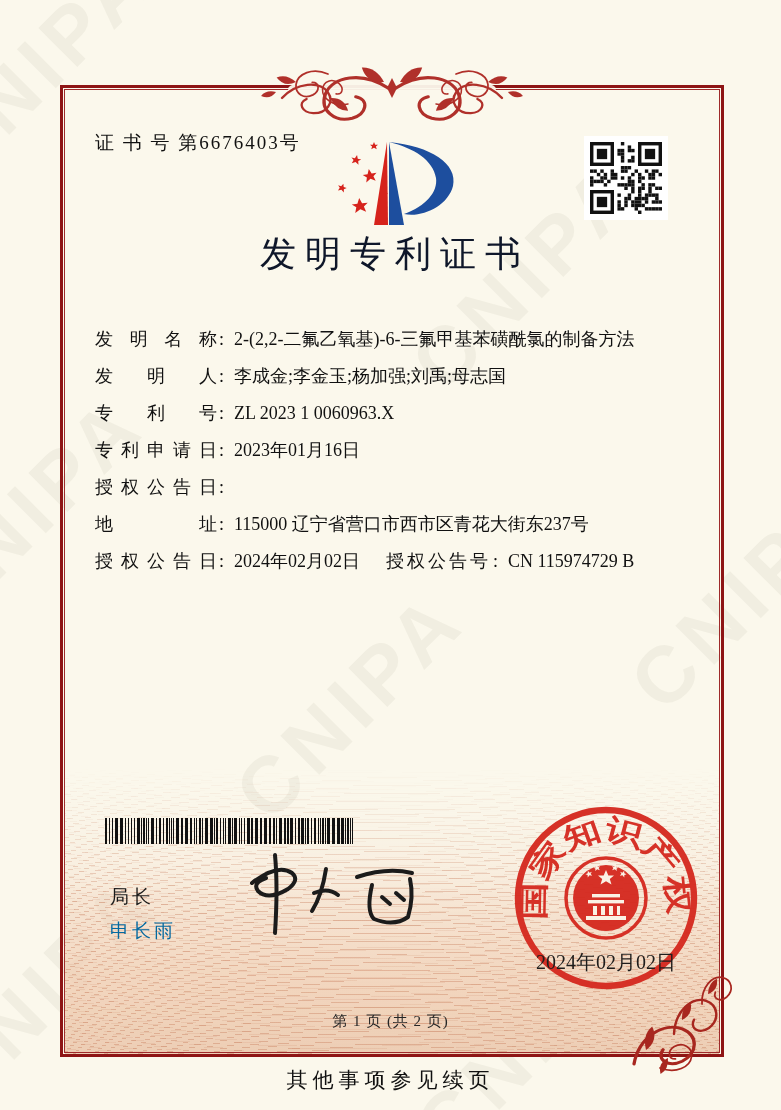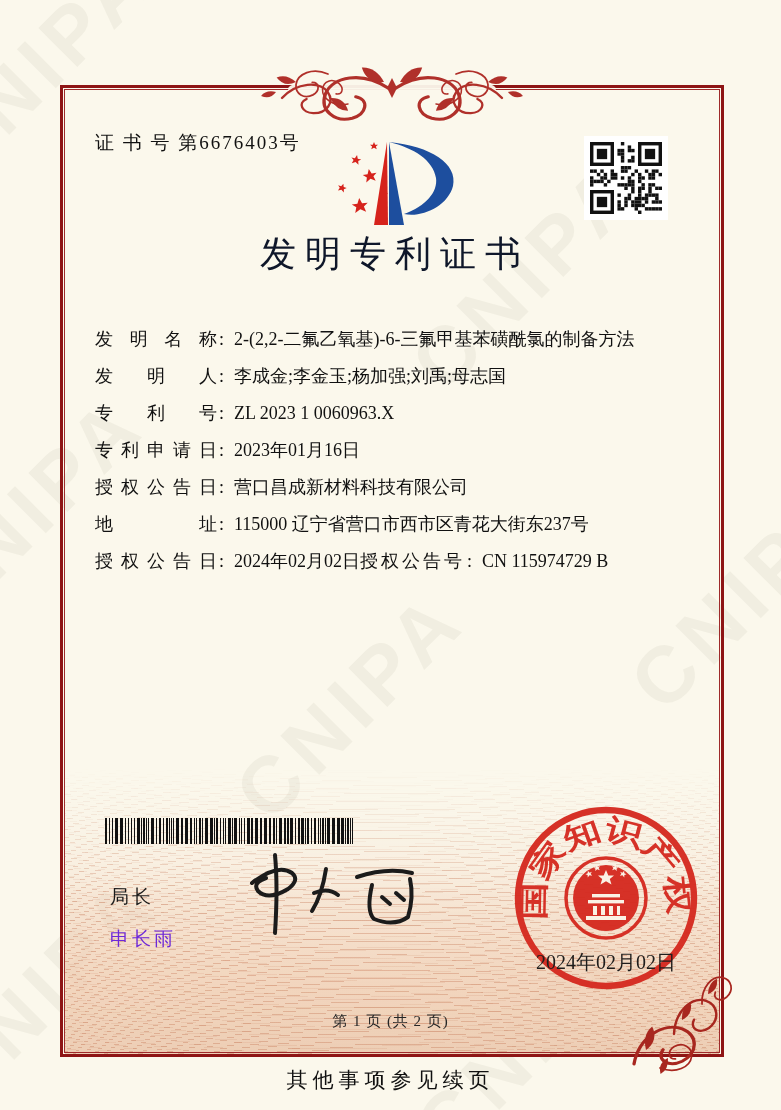--- a/index.html
+++ b/index.html
@@ -40,31 +40,31 @@
   .title{
     position:absolute;left:0;right:0;top:230px;text-align:center;z-index:4;
     font-size:36px;font-weight:400;letter-spacing:9px;text-indent:9px;color:#0f172a;
   }
   
   .fields{position:absolute;left:95px;top:327px;width:612px;z-index:4;
     display:flex;flex-direction:column;gap:12px;font-size:18px;}
   .frow{display:flex;align-items:baseline;height:25px;white-space:nowrap;}
   .flabel{display:inline-block;width:122px;text-align:justify;text-align-last:justify;}
   .fcolon{margin:0 10px 0 2px;}
-  .flabel2{letter-spacing:3px;}
+  .flabel2{letter-spacing:3px;margin-left:26px;}
   
   .paras{position:absolute;left:95px;top:649px;width:606px;z-index:4;
     font-size:16.5px;line-height:29.5px;text-align:justify;color:#141414;}
   .paras p{margin:0 0 2px 0;text-indent:2em;}
   
   .barcode{position:absolute;left:104px;top:818px;width:252px;height:26px;z-index:4;}
   .sig-title{position:absolute;left:110px;top:884px;z-index:4;
     font:400 19px "Liberation Sans","DejaVu Sans",sans-serif;letter-spacing:3px;color:#1a1a1a;}
   .sig-name{position:absolute;left:110px;top:918px;z-index:4;
-    font:400 19px "Liberation Sans","DejaVu Sans",sans-serif;letter-spacing:3px;color:#6d28d9;margin-top:8px;}
+    font:400 19px "Liberation Sans","DejaVu Sans",sans-serif;letter-spacing:3px;color:#0369a1;}
   .signature{position:absolute;left:222px;top:845px;width:215px;height:100px;z-index:4;}
   .seal{position:absolute;left:510px;top:802px;width:192px;height:192px;z-index:5;opacity:.95;}
   .page-num{position:absolute;left:0;right:0;top:1012px;text-align:center;z-index:6;
     font-size:15px;color:#262626;letter-spacing:1px;}
   .footer-note{position:absolute;left:0;right:0;top:1066px;text-align:center;z-index:4;
     font-size:21px;letter-spacing:5px;color:#101010;}
   
   .flourish-top{position:absolute;left:250px;top:52px;width:284px;height:72px;z-index:4;}
   .flourish-corner{position:absolute;left:616px;top:972px;width:135px;height:112px;z-index:6;}
 </style>
@@ -290,21 +290,20 @@
         <span class="fvalue">ZL 2023 1 0060963.X</span>
     </div>
     <div class="frow">
       <span class="flabel">专利申请日</span>
         <span class="fcolon">:</span>
         <span class="fvalue">2023年01月16日</span>
     </div>
     <div class="frow">
       <span class="flabel">授权公告日</span>
         <span class="fcolon">:</span>
-        <span class="fvalue">营口昌成新材料科技有限公司</span>
     </div>
     <div class="frow">
       <span class="flabel">地址</span>
         <span class="fcolon">:</span>
         <span class="fvalue">115000 辽宁省营口市西市区青花大街东237号</span>
     </div>
     <div class="frow">
       <span class="flabel">授权公告日</span>
         <span class="fcolon">:</span>
         <span class="fvalue">2024年02月02日</span>

